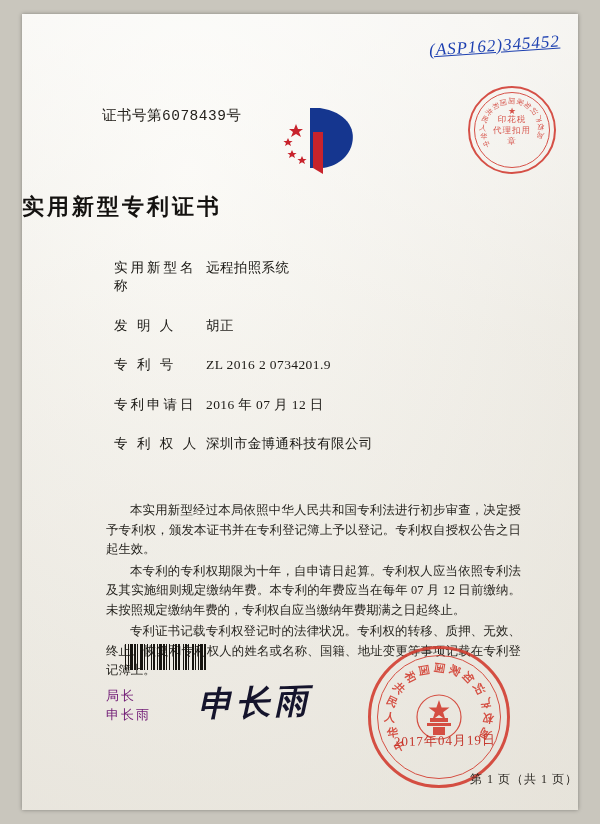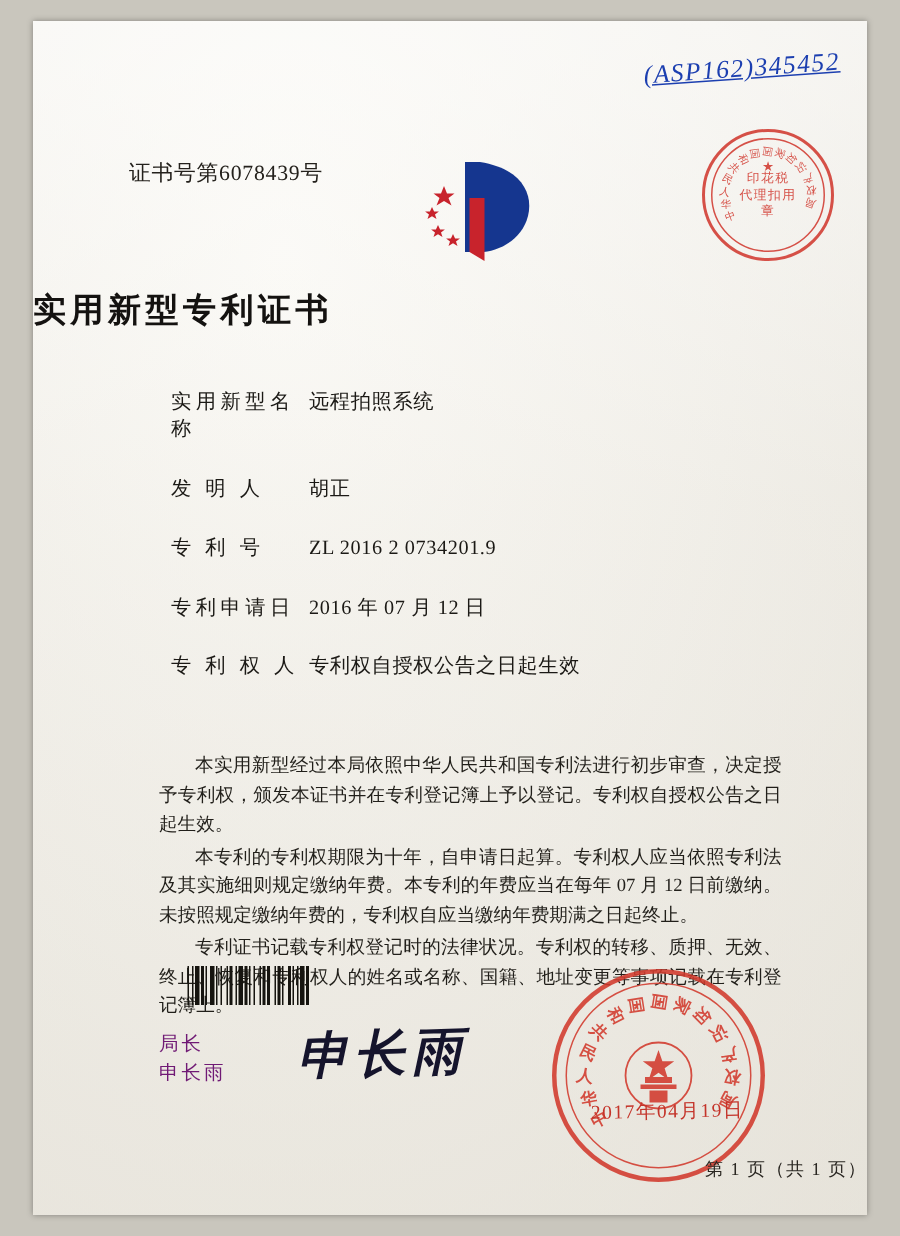--- a/index.html
+++ b/index.html
@@ -56,22 +56,22 @@
   .seal-top .center{
     position:absolute;left:50%;top:50%;transform:translate(-50%,-50%);
     text-align:center;font-size:8.5px;line-height:11px;letter-spacing:1px;
   }
   .seal-top .star{
     position:absolute;left:50%;top:18px;transform:translateX(-50%);
     font-size:9px;
   }
   
   .certno{
-    position:absolute;left:64px;top:92px;
-    font-size:14.5px;color:#24211c;letter-spacing:.5px;
+    position:absolute;left:80px;top:92px;
+    font-size:14.5px;color:#24211c;letter-spacing:.5px;font-family:Liberation Mono, monospace;
   }
   
   .logo{
     position:absolute;left:258px;top:88px;width:86px;height:78px;
   }
   
   .title{
     position:absolute;left:0;right:0;top:178px;
     text-align:left;
     font-family:"DejaVu Serif","Liberation Serif",serif;
@@ -199,21 +199,21 @@
     <div class="frow">
       <div class="flab">专 利 号</div>
       <div class="fval">ZL 2016 2 0734201.9</div>
     </div>
     <div class="frow">
       <div class="flab">专利申请日</div>
       <div class="fval">2016 年 07 月 12 日</div>
     </div>
     <div class="frow">
       <div class="flab">专 利 权 人</div>
-      <div class="fval">专利权自授权公告之日起生效</div>
+      <div class="fval">深圳市金博通科技有限公司</div>
     </div>
   </div>
 
   <div class="body">
     <p>本实用新型经过本局依照中华人民共和国专利法进行初步审查，决定授予专利权，颁发本证书并在专利登记簿上予以登记。专利权自授权公告之日起生效。</p>
     <p>本专利的专利权期限为十年，自申请日起算。专利权人应当依照专利法及其实施细则规定缴纳年费。本专利的年费应当在每年 07 月 12 日前缴纳。未按照规定缴纳年费的，专利权自应当缴纳年费期满之日起终止。</p>
     <p>专利证书记载专利权登记时的法律状况。专利权的转移、质押、无效、终止、恢复和专利权人的姓名或名称、国籍、地址变更等事项记载在专利登记簿上。</p>
   </div>
 
   <div class="barcode">

